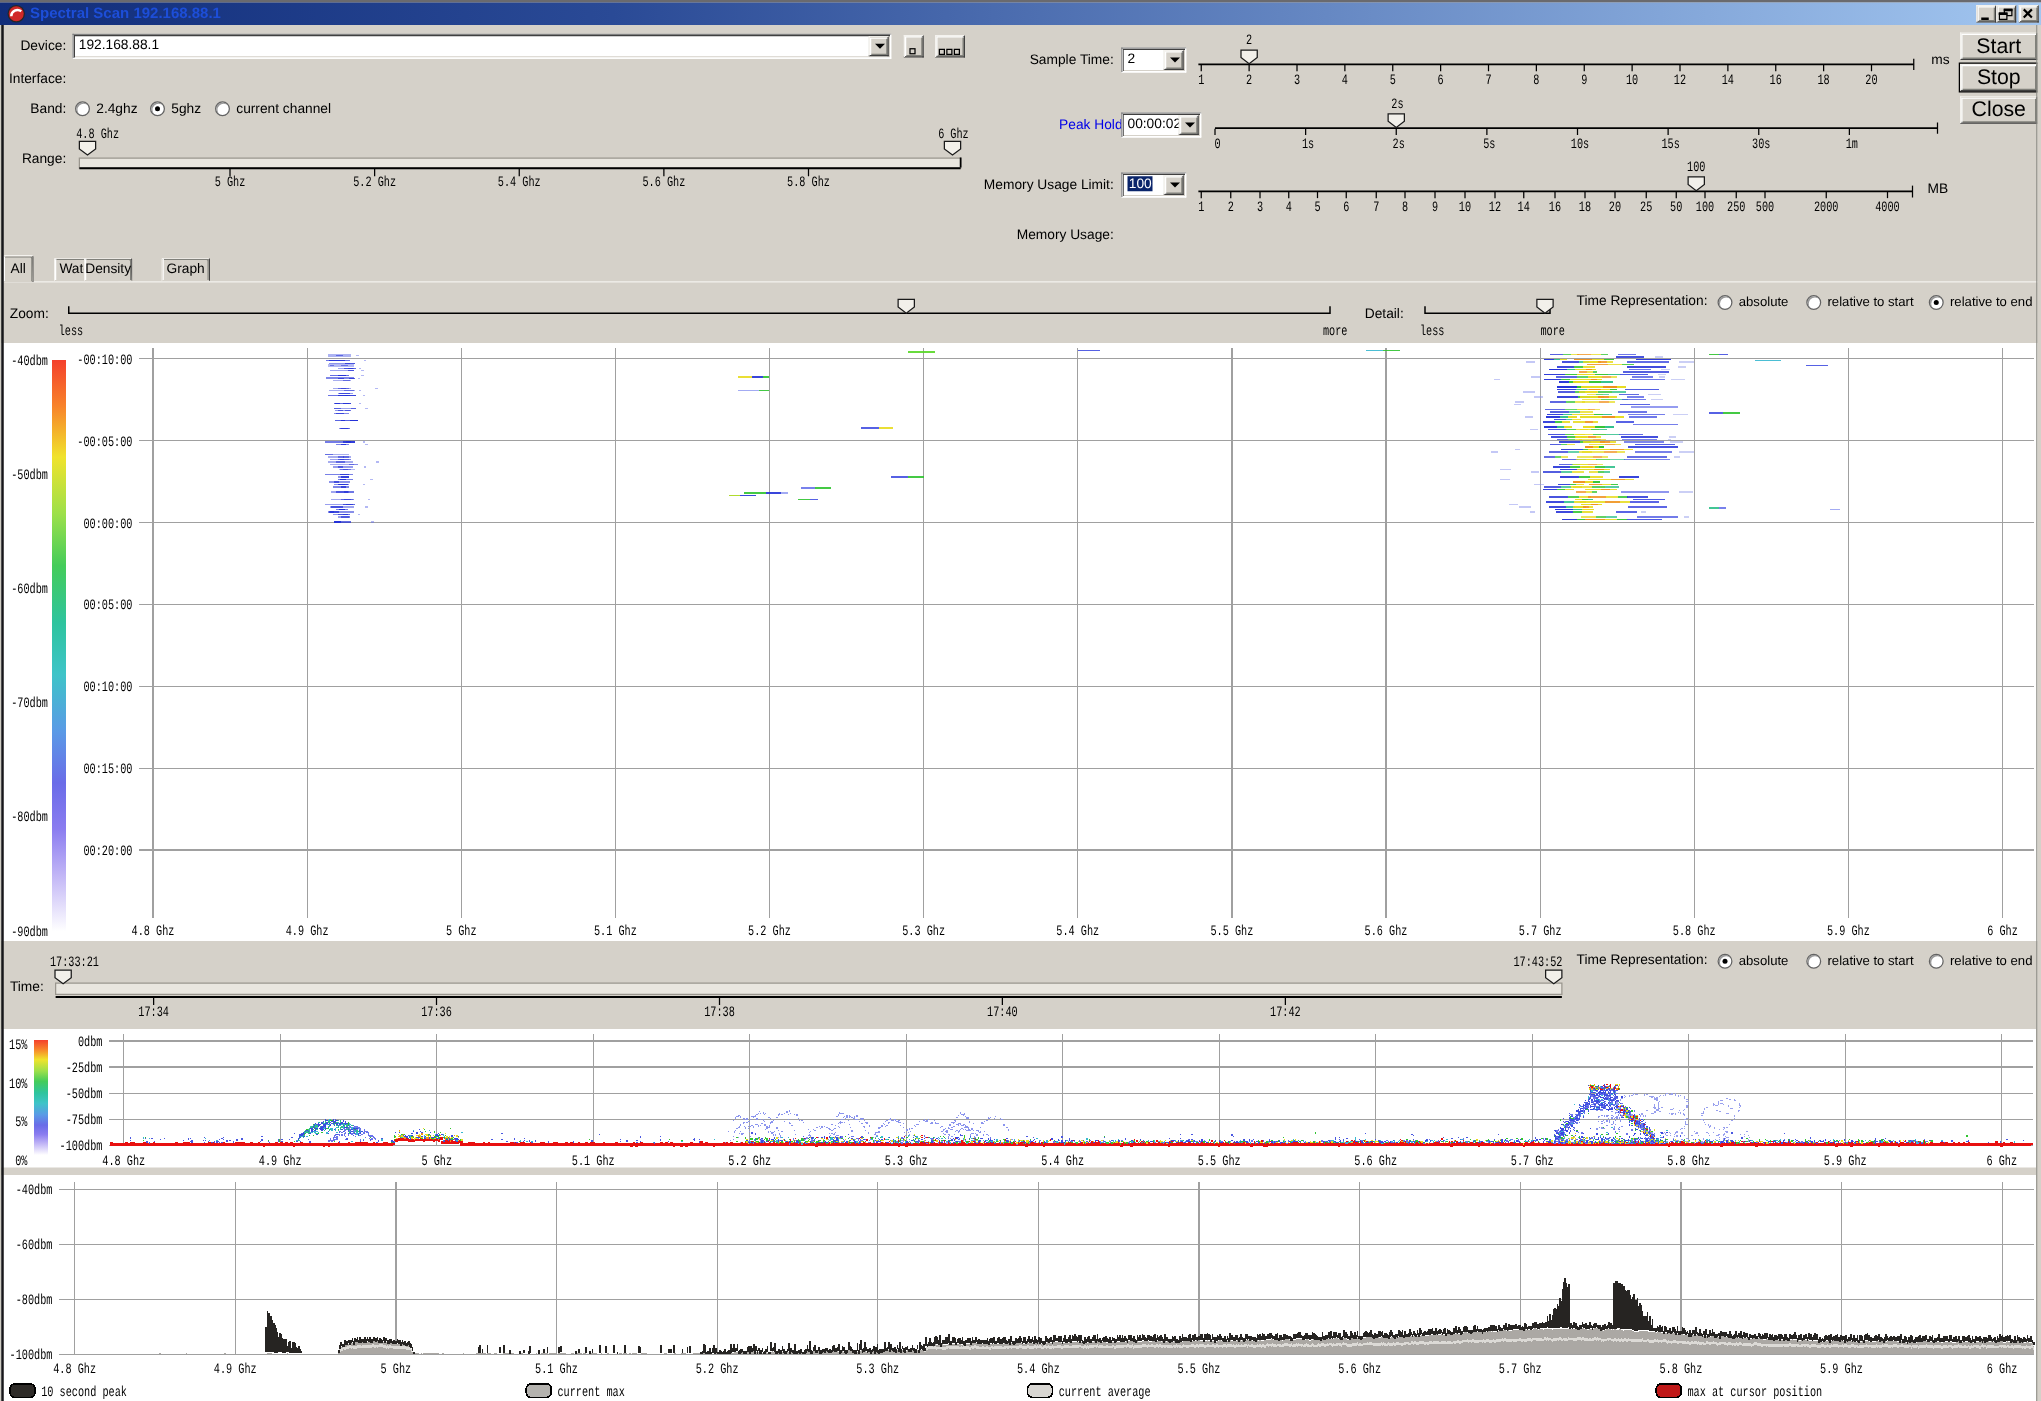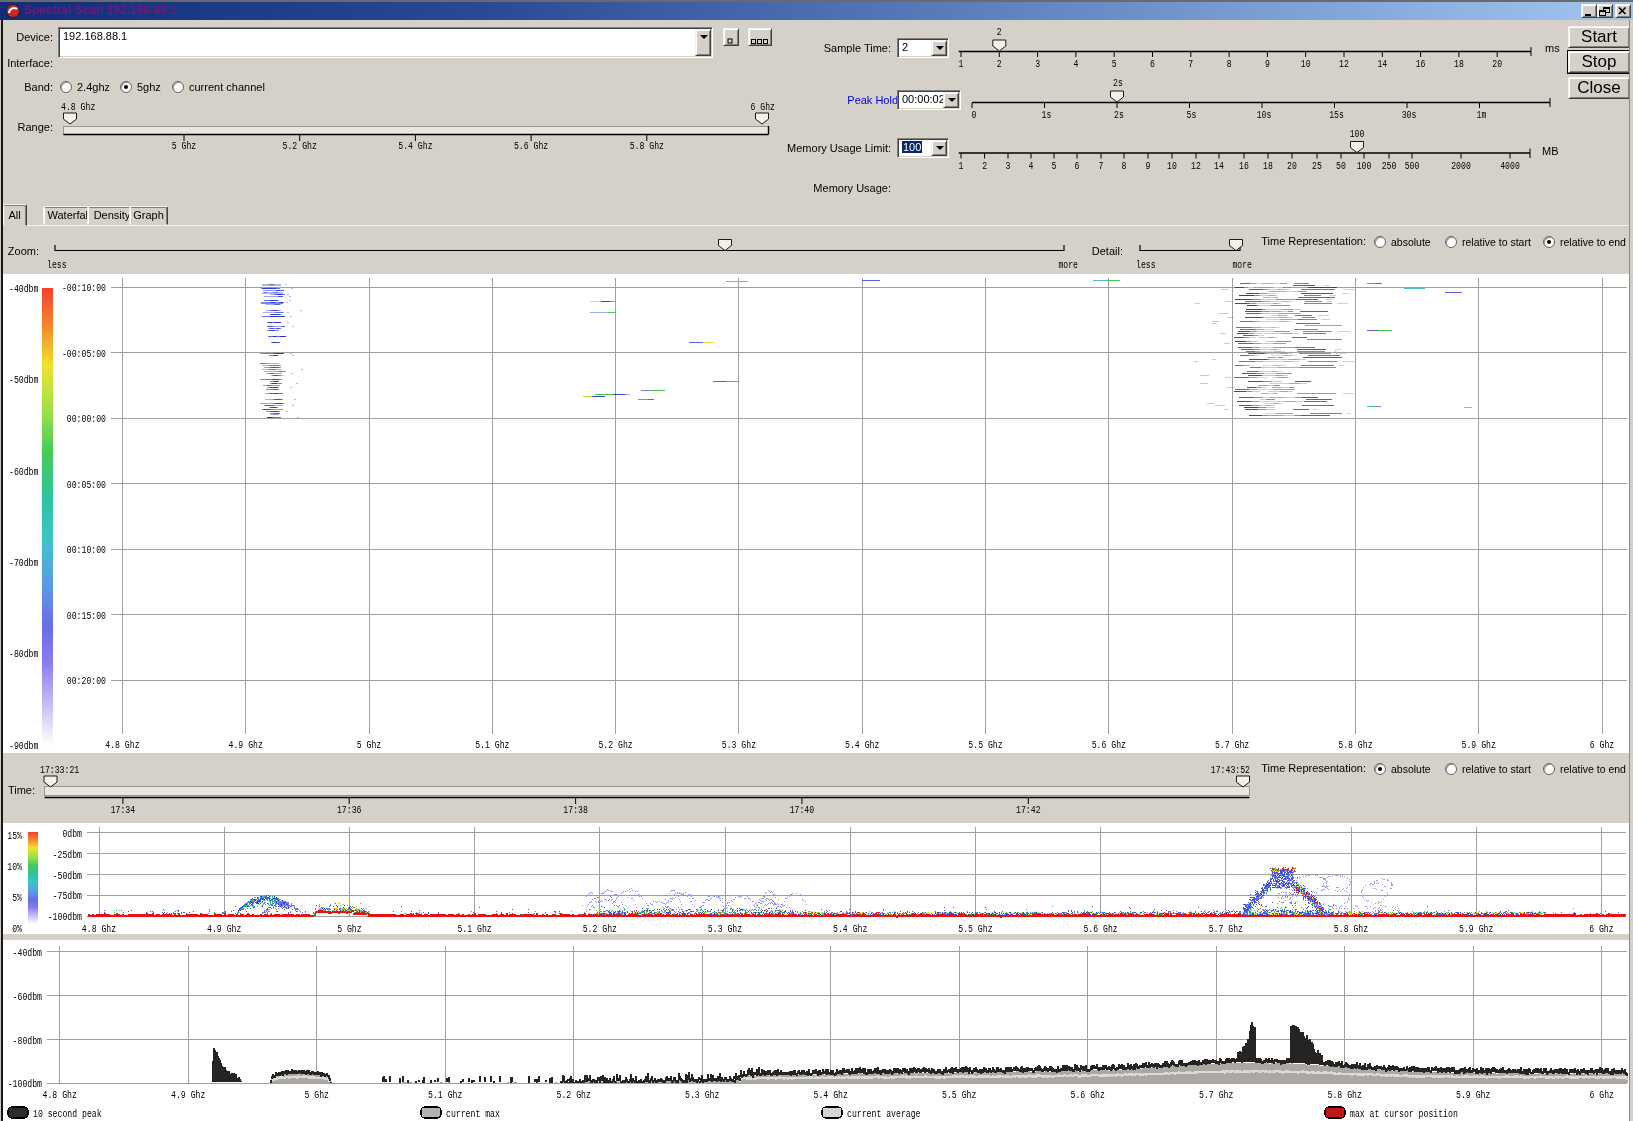--- a/index.html
+++ b/index.html
@@ -17,34 +17,34 @@
 svg{position:absolute;left:0;top:0;}
 </style></head><body>
 <div id="win">
     <div style="position:absolute;left:0;top:0;width:1633px;height:2px;background:#6a6a6e"></div>
     <div style="position:absolute;left:0;top:2px;width:1633px;height:18px;background:linear-gradient(to right,#112d7a,#2a4a96 30%,#a2c6f0)"></div>
     <svg width="20" height="20" style="left:4px;top:3px">
       <circle cx="9" cy="8" r="7" fill="#262626"></circle>
       <circle cx="9" cy="8" r="6" fill="#d02828"></circle>
       <path d="M5,10 a5 5 0 0 1 8,-4" stroke="#fff" stroke-width="2" fill="none"></path>
     </svg>
-    <div class="lab" style="left:24px;top:4px;color:#701a75;font-weight:bold;font-size:12px">Spectral Scan 192.168.88.1</div>
+    <div class="lab" style="left:24px;top:4px;color:#1d4ed8;font-weight:bold;font-size:12px">Spectral Scan 192.168.88.1</div>
     <div class="btn" style="left:1581px;top:4px;width:16px;height:14px"></div>
     <div class="btn" style="left:1597px;top:4px;width:16px;height:14px"></div>
     <div class="btn" style="left:1615px;top:4px;width:16px;height:14px"></div>
     <svg width="60" height="20" style="left:1578px;top:3px">
       <rect x="7" y="11" width="6" height="2" fill="#000"></rect>
       <rect x="25.5" y="4.5" width="6" height="5" fill="none" stroke="#000"></rect>
       <rect x="25" y="4" width="7" height="2" fill="#000"></rect>
       <rect x="21.5" y="7.5" width="6" height="5" fill="#d5d1c9" stroke="#000"></rect>
       <rect x="21" y="7" width="7" height="2" fill="#000"></rect>
       <path d="M41,4.5 l6.5,6.5 M47.5,4.5 l-6.5,6.5" stroke="#000" stroke-width="1.7"></path>
     </svg>
     <div class="lab rt" style="left:0px;top:31px;width:53px">Device:</div>
-    <div class="sunk" style="left:58px;top:27px;width:655px;height:31px">
+    <div class="sunk" style="left:58px;top:27px;width:655px;height:20px">
       <div class="cmbtxt">192.168.88.1</div>
       <div class="arrow"></div>
     </div>
     <div class="btn" style="left:723px;top:28px;width:16px;height:18px"></div>
     <svg width="10" height="10" style="left:726px;top:38px">
       <rect x="2" y="1" width="4" height="4" fill="none" stroke="#000"></rect>
     </svg>
     <div class="btn" style="left:748px;top:28px;width:24px;height:18px"></div>
     <svg width="24" height="10" style="left:748px;top:38px">
       <g fill="none" stroke="#000">
@@ -202,21 +202,21 @@
       <path d="M1530,148.5 V158" stroke="#000"></path>
       <text x="1357.0" y="137.0" font-family="&quot;Liberation Mono&quot;, monospace" font-size="11.5" fill="#000" text-anchor="middle" textLength="14.7" lengthAdjust="spacingAndGlyphs">100</text>
       <path d="M1350.5,141.5 H1363.5 V147.6 L1357.0,152.5 L1350.5,147.6 Z" fill="#f2f0ea" stroke="#1a1a1a" stroke-width="1"></path>
     </svg>
     <div class="btn" style="left:1568px;top:26px;width:62px;height:22px;line-height:20px;">Start</div>
     <div class="btn" style="left:1568px;top:51px;width:62px;height:22px;line-height:20px;outline:1px solid #000;">Stop</div>
     <div class="btn" style="left:1568px;top:77px;width:62px;height:22px;line-height:20px;">Close</div>
     <div style="position:absolute;left:3px;top:225px;width:1630px;height:1px;background:#f4f2ee"></div>
     <div class="tab" style="left:2px;top:204px;width:25px;height:22px;line-height:20px">All</div>
     <div class="tab" style="left:43px;top:206px;width:52px;height:19px;line-height:17px">Waterfall</div>
-    <div class="tab" style="left:87px;top:206px;width:50px;height:19px;line-height:17px">Density</div>
+    <div class="tab" style="left:67px;top:206px;width:39px;height:19px;line-height:17px">Density</div>
     <div class="tab" style="left:129px;top:206px;width:39px;height:19px;line-height:17px">Graph</div>
     <div class="lab rt" style="left:0px;top:245px;width:39px">Zoom:</div>
     <div class="lab rt" style="left:1060px;top:245px;width:63px">Detail:</div>
     <svg width="1633" height="45" style="left:0;top:228px">
       <path d="M55,17 V22.5 H1064 V17" stroke="#000" fill="none" stroke-width="1.2"></path>
       <text x="47.0" y="40.0" font-family="&quot;Liberation Mono&quot;, monospace" font-size="11.5" fill="#000" text-anchor="start" textLength="19.6" lengthAdjust="spacingAndGlyphs">less</text>
       <text x="1078.0" y="40.0" font-family="&quot;Liberation Mono&quot;, monospace" font-size="11.5" fill="#000" text-anchor="end" textLength="19.6" lengthAdjust="spacingAndGlyphs">more</text>
       <path d="M718.5,11.5 H731.5 V17.6 L725.0,22.5 L718.5,17.6 Z" fill="#f2f0ea" stroke="#1a1a1a" stroke-width="1"></path>
       <path d="M1140,17 V22.5 H1240 V17" stroke="#000" fill="none" stroke-width="1.2"></path>
       <text x="1136.0" y="40.0" font-family="&quot;Liberation Mono&quot;, monospace" font-size="11.5" fill="#000" text-anchor="start" textLength="19.6" lengthAdjust="spacingAndGlyphs">less</text>

